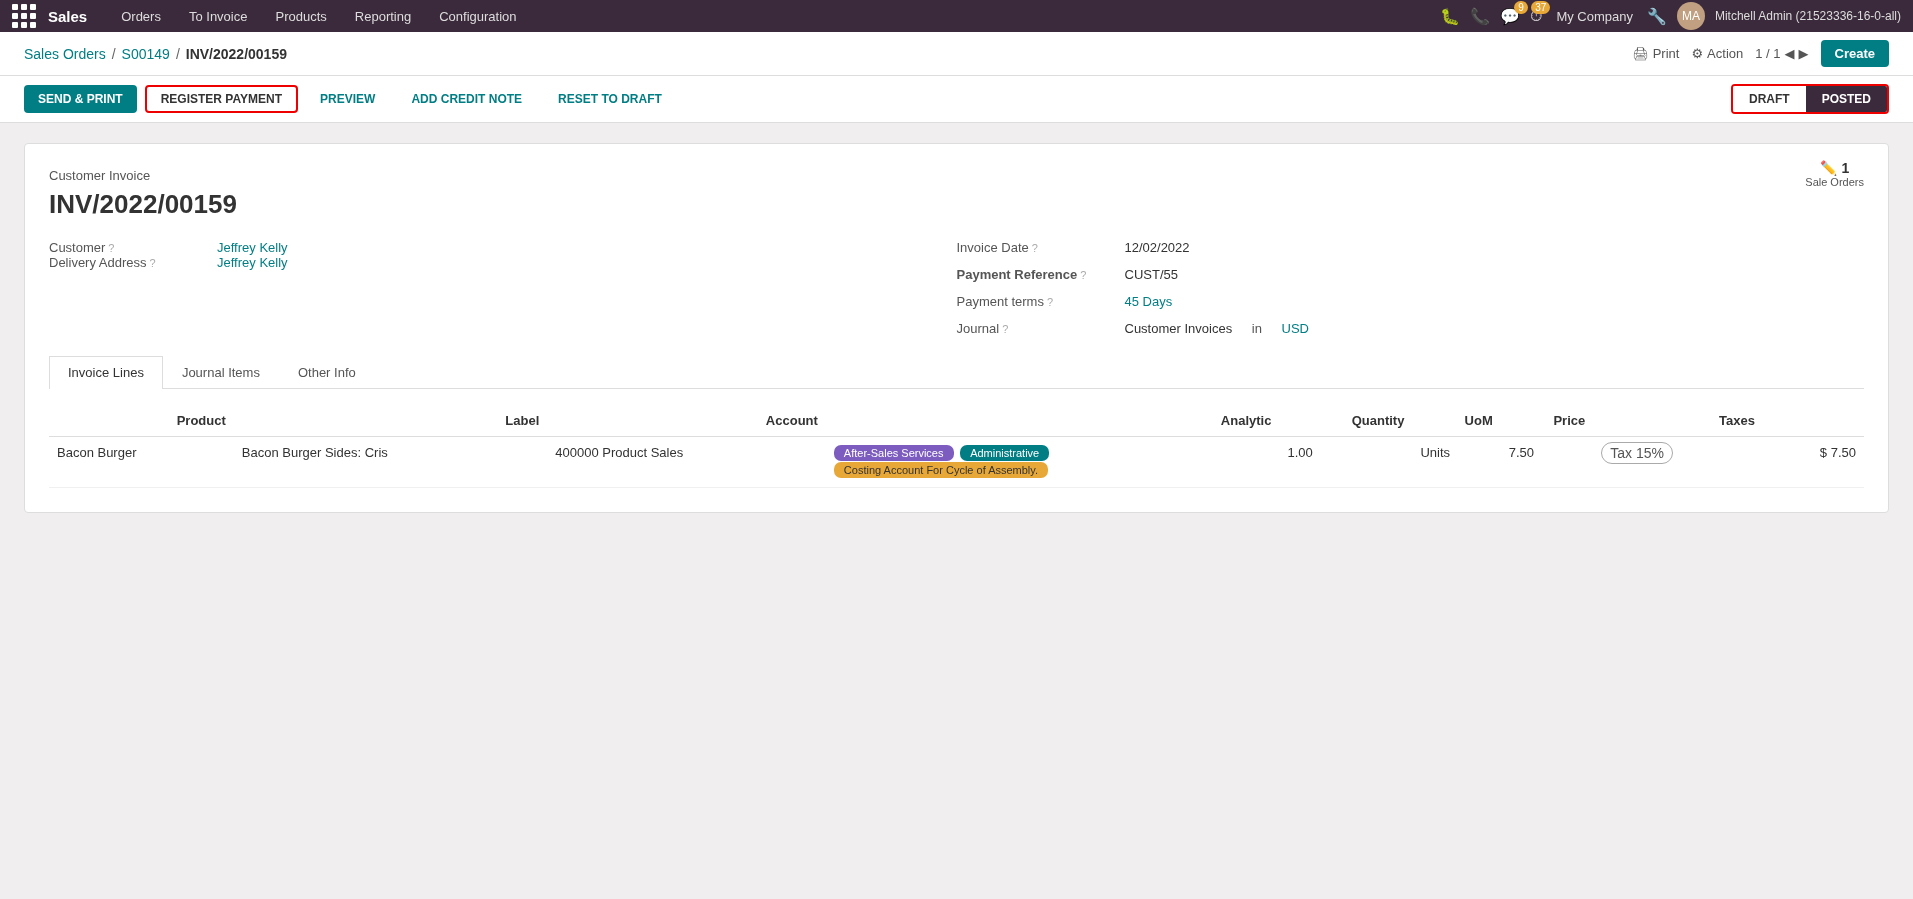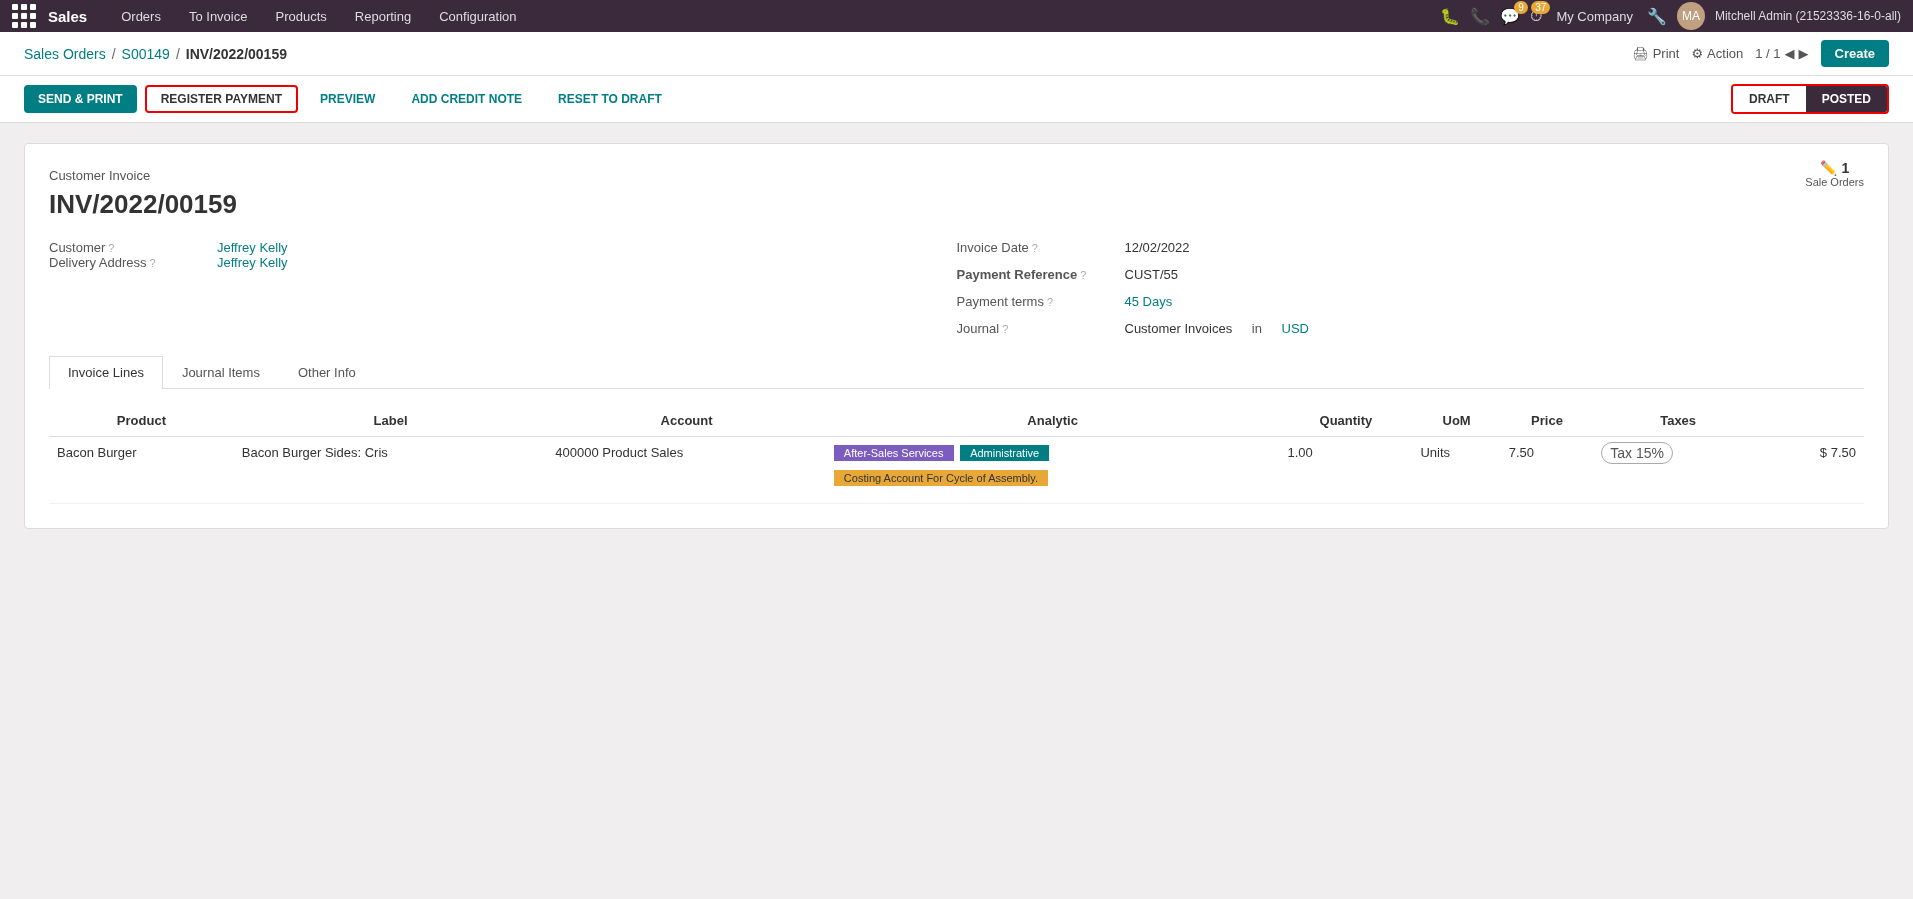--- a/index.html
+++ b/index.html
@@ -146,29 +146,29 @@
     }
     .tab.active {
       border-color: #ddd; border-bottom-color: #fff; background: #fff;
       color: #333; margin-bottom: -1px;
     }
 
     
     .table-wrap { margin-top: 16px; overflow-x: auto; }
     table { width: 100%; border-collapse: collapse; font-size: 13px; }
     thead th {
-      text-align: center; font-weight: bold; padding: 8px 8px;
+      text-align: right; font-weight: bold; padding: 8px 8px;
       border-bottom: 1px solid #ddd; color: #333;
     }
     tbody td { padding: 8px 8px; border-bottom: 1px solid #f0f0f0; vertical-align: top; }
 
     
     .tag {
-      display: inline-block; border-radius: 0; padding: 2px 10px;
-      font-size: 11px; color: #fff; margin-right: 3px; margin-bottom: 9px;
+      display: inline-block; border-radius: 7px; padding: 2px 10px;
+      font-size: 11px; color: #fff; margin-right: 3px; margin-bottom: 1px;
     }
     .tag.purple { background: #7c5cbf; }
     .tag.teal { background: #017e84; }
     .tag.yellow { background: #e8a838; color: #333; }
 
     
     .tax-badge {
       border: 1px solid #aaa; border-radius: 12px; padding: 2px 8px;
       font-size: 14px; color: #555;
     }

